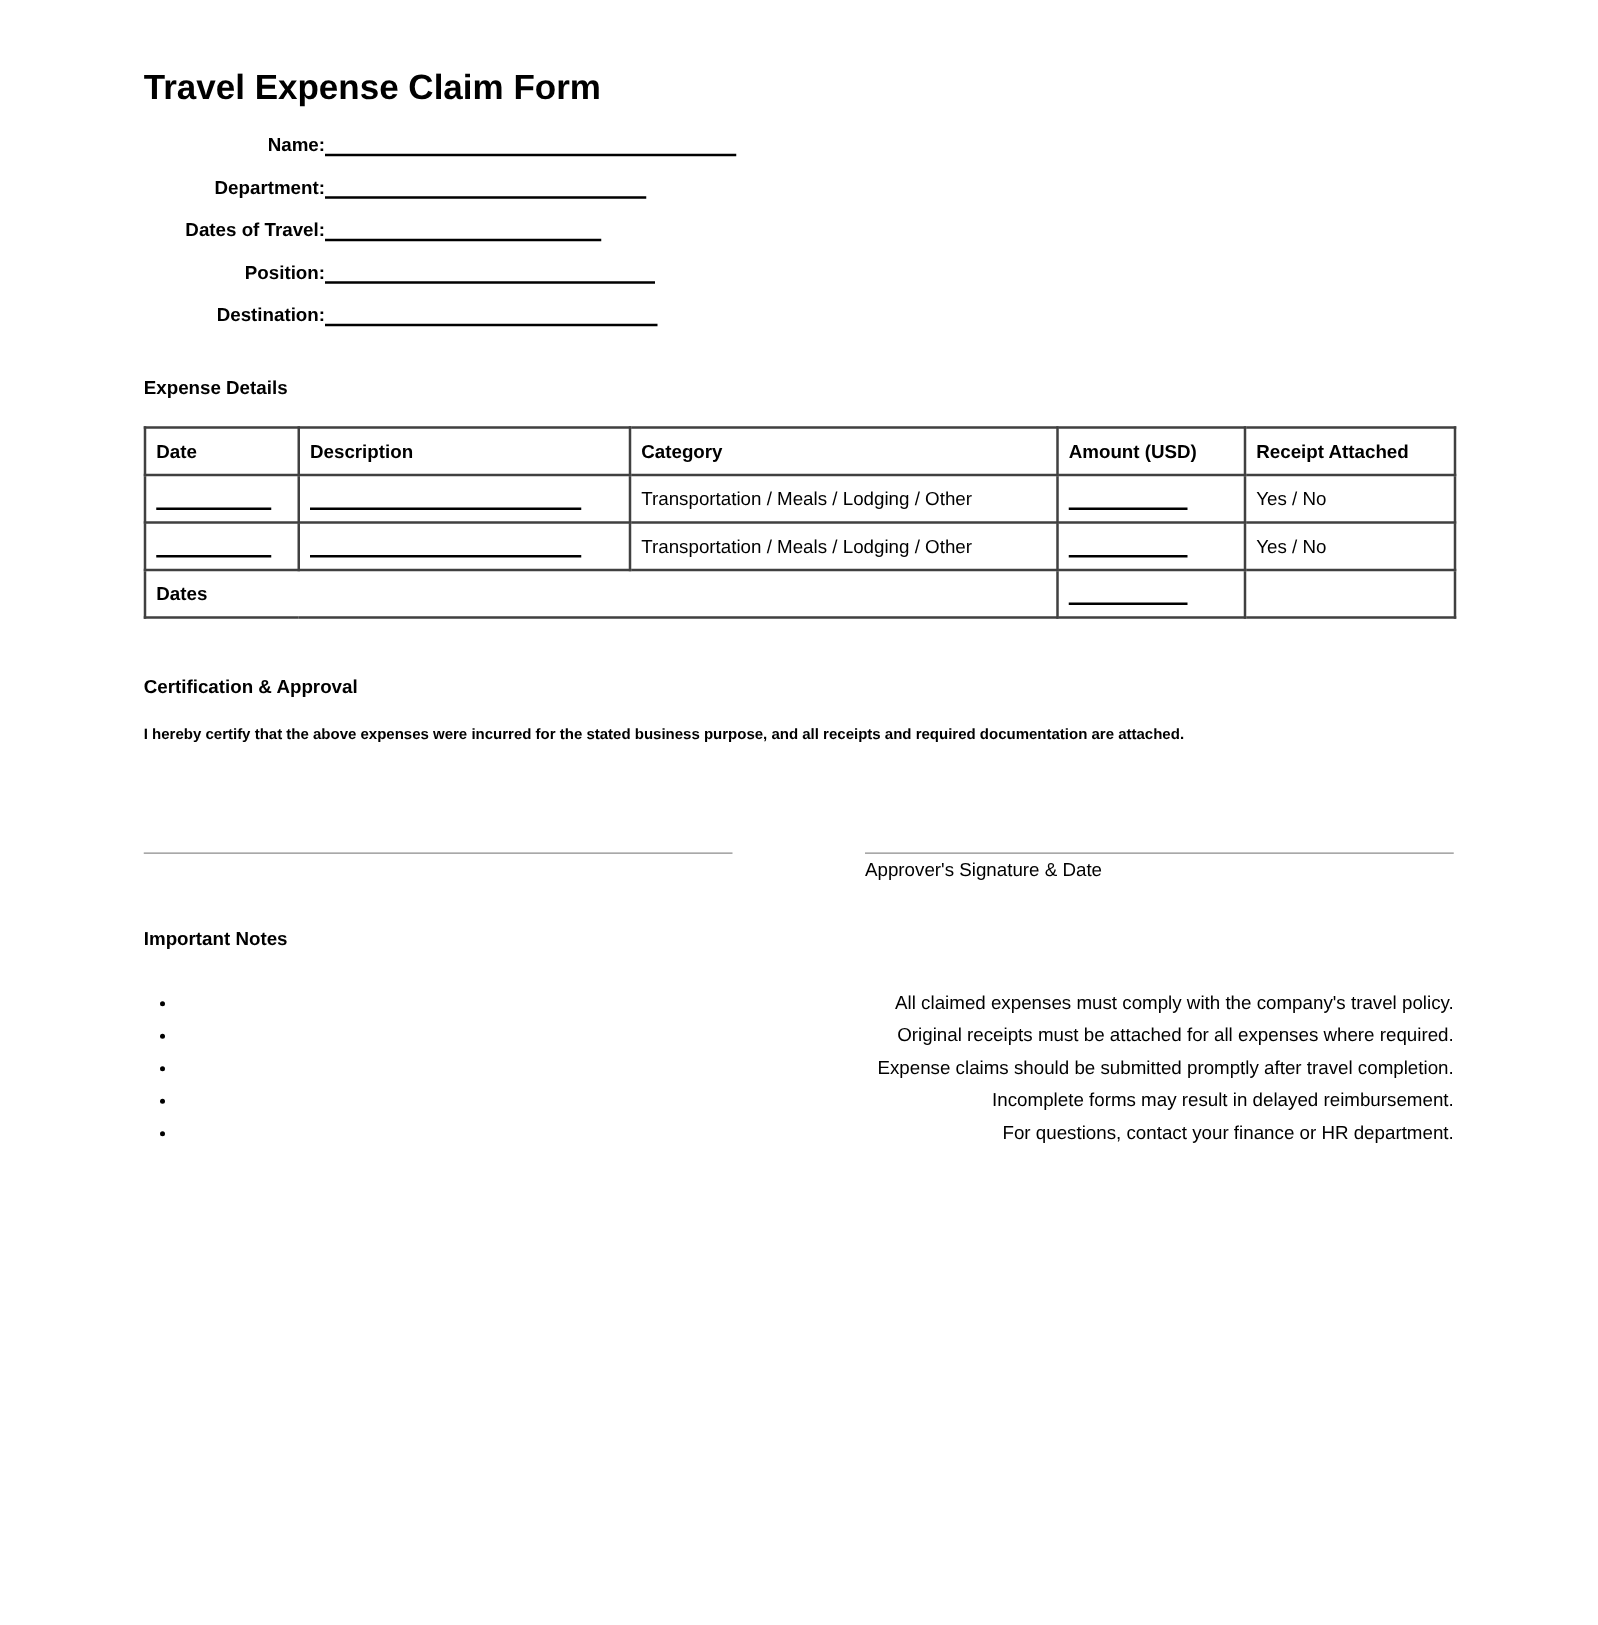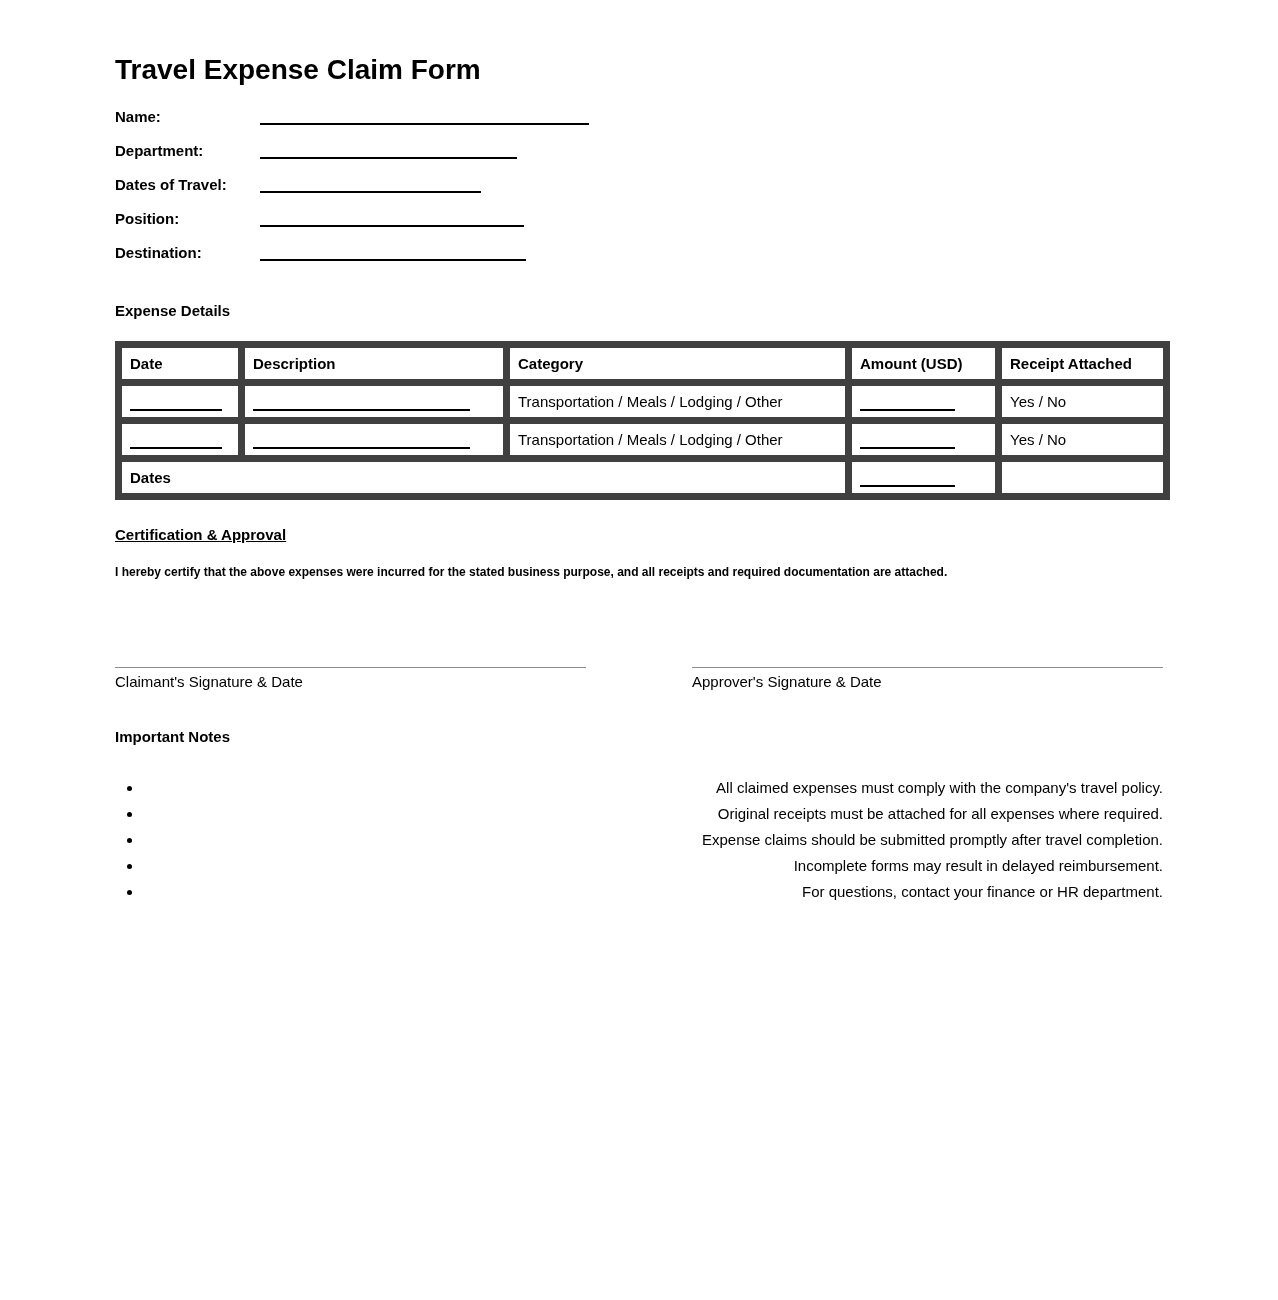--- a/index.html
+++ b/index.html
@@ -24,57 +24,57 @@
   
   .fields { margin-top: 26px; }
   .field-row {
     display: flex;
     align-items: flex-end;
     height: 16px;
     margin-bottom: 18px;
     font-size: 15px;
     font-weight: bold;
   }
-  .field-label { width: 145px; flex-shrink: 0; line-height: 16px; }
+  .field-label { width: 145px; flex-shrink: 0; line-height: 16px; text-align: right; }
   .field-line {
     display: inline-block;
     height: 15px;
     border-bottom: 2px solid #000;
   }
   .w-name { width: 329px; }
   .w-dept { width: 257px; }
   .w-pos  { width: 264px; }
   .w-dates{ width: 221px; }
   .w-dest { width: 266px; }
   .w-purp { width: 400px; }
 
   
   .section-heading {
     font-size: 15px;
     line-height: 22px;
     font-weight: bold;
     margin: 0;
   }
   .expense-heading { margin: 39px 0 19px 0; }
-  .cert-heading    { margin: 24px 0 16px 0; text-decoration: underline; }
+  .cert-heading    { margin: 44px 0 16px 0; }
   .notes-heading   { margin: 36px 0 0 0; }
 
   
   table.expense {
     width: 1048px;
     border-collapse: collapse;
     table-layout: fixed;
   }
   table.expense col.c-date    { width: 123px; }
   table.expense col.c-desc    { width: 265px; }
   table.expense col.c-cat     { width: 342px; }
   table.expense col.c-amount  { width: 150px; }
   table.expense col.c-receipt { width: 168px; }
   table.expense th, table.expense td {
-    border: 7px solid #404040;
+    border: 2px solid #404040;
     height: 38px;
     padding: 0 8px;
     font-size: 15px;
     text-align: left;
     vertical-align: middle;
     white-space: nowrap;
     overflow: hidden;
   }
   table.expense th { font-weight: bold; }
   .cell-line {
@@ -191,21 +191,20 @@
       </tr>
     </tbody>
   </table>
 
   <h2 class="section-heading cert-heading">Certification &amp; Approval</h2>
   <p class="cert-statement">I hereby certify that the above expenses were incurred for the stated business purpose, and all receipts and required documentation are attached.</p>
 
   <div class="signatures">
     <div class="sig-block">
       <div class="sig-line"></div>
-      <div class="sig-label">Claimant's Signature &amp; Date</div>
     </div>
     <div class="sig-block">
       <div class="sig-line"></div>
       <div class="sig-label">Approver's Signature &amp; Date</div>
     </div>
   </div>
 
   <h2 class="section-heading notes-heading">Important Notes</h2>
   <ul class="notes-list">
     <li>All claimed expenses must comply with the company's travel policy.</li>

